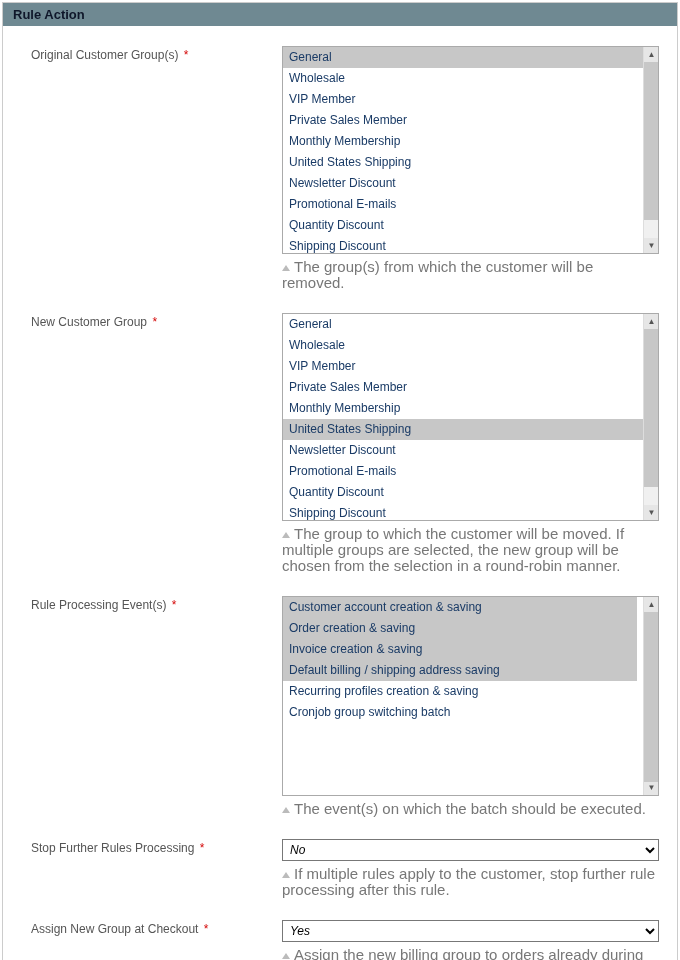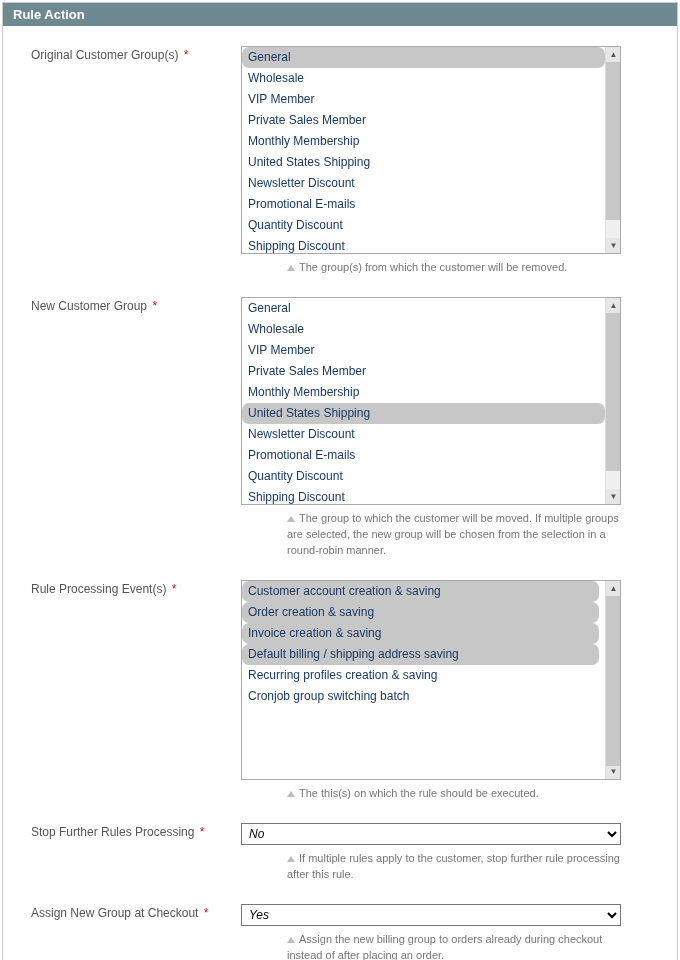--- a/index.html
+++ b/index.html
@@ -8,32 +8,33 @@
     font-size: 12px;
     background: #fff;
     width: 680px;
   }
   .panel {
     border: 1px solid #ccc;
     margin: 2px;
   }
   .panel-header {
     background: #6f8992;
-    color: #ffffff;
+    color: #0f172a;
     font-weight: bold;
     font-size: 13px;
     padding: 4px 10px;
   }
   .panel-body {
     padding: 20px 18px 20px 28px;
   }
   .form-row {
     display: flex;
     align-items: flex-start;
     margin-bottom: 22px;
+    gap: 41px;
   }
   .form-row:last-child { margin-bottom: 0; }
   .form-label {
     width: 210px;
     flex: 0 0 210px;
     color: #555;
     font-size: 12px;
     padding-top: 2px;
   }
   .form-label .req { color: #d40707; margin-left: 2px; }
@@ -54,21 +55,20 @@
     height: 100%;
   }
   .multiselect .option {
     padding: 3px 6px;
     font-size: 12px;
     color: #1a3b66;
     cursor: pointer;
     border-bottom: 0;
     background: #fff;
     line-height: 15px;
-    border-radius: 7px;
   }
   .multiselect .option.selected {
     background: #c7c7c7;
     color: #1a3b66;
   }
   .multiselect.events { height: 200px; }
   .scrollbar-track {
     position: absolute;
     right: 0;
     top: 0;
@@ -92,24 +92,23 @@
     cursor: pointer;
   }
   .scroll-thumb {
     position: absolute;
     left: 0;
     right: 0;
     background: #c7c7c7;
   }
   .helptext {
     color: #777;
-    font-size: 11px;
+    font-size: 15px;
     padding: 5px 0 0 0;
     line-height: 16px;
-    margin-left: 46px;
   }
   .helptext .tri {
     display: inline-block;
     width: 0; height: 0;
     border-left: 4px solid transparent;
     border-right: 4px solid transparent;
     border-bottom: 6px solid #bbb;
     margin-right: 4px;
     vertical-align: middle;
   }
@@ -199,21 +198,21 @@
               <div class="option selected">Default billing / shipping address saving</div>
               <div class="option">Recurring profiles creation &amp; saving</div>
               <div class="option">Cronjob group switching batch</div>
             </div>
             <div class="scrollbar-track">
               <div class="scroll-btn">▲</div>
               <div class="scroll-thumb" style="top: 15px; height: 170px;"></div>
               <div class="scroll-btn">▼</div>
             </div>
           </div>
-        <div class="helptext"><span class="tri"></span><span>The this(s) on which the rule should be executed.</span></div>
+        <div class="helptext"><span class="tri"></span><span>The event(s) on which the batch should be executed.</span></div>
       </div>
     </div>
 
     <div class="form-row">
       <div class="form-label">
         <span>Stop Further Rules Processing</span><span class="req"> *</span>
       </div>
       <div class="form-control">
         <select class="single"><option>No</option><option>Yes</option></select>
         <div class="helptext"><span class="tri"></span><span>If multiple rules apply to the customer, stop further rule processing after this rule.</span></div>

